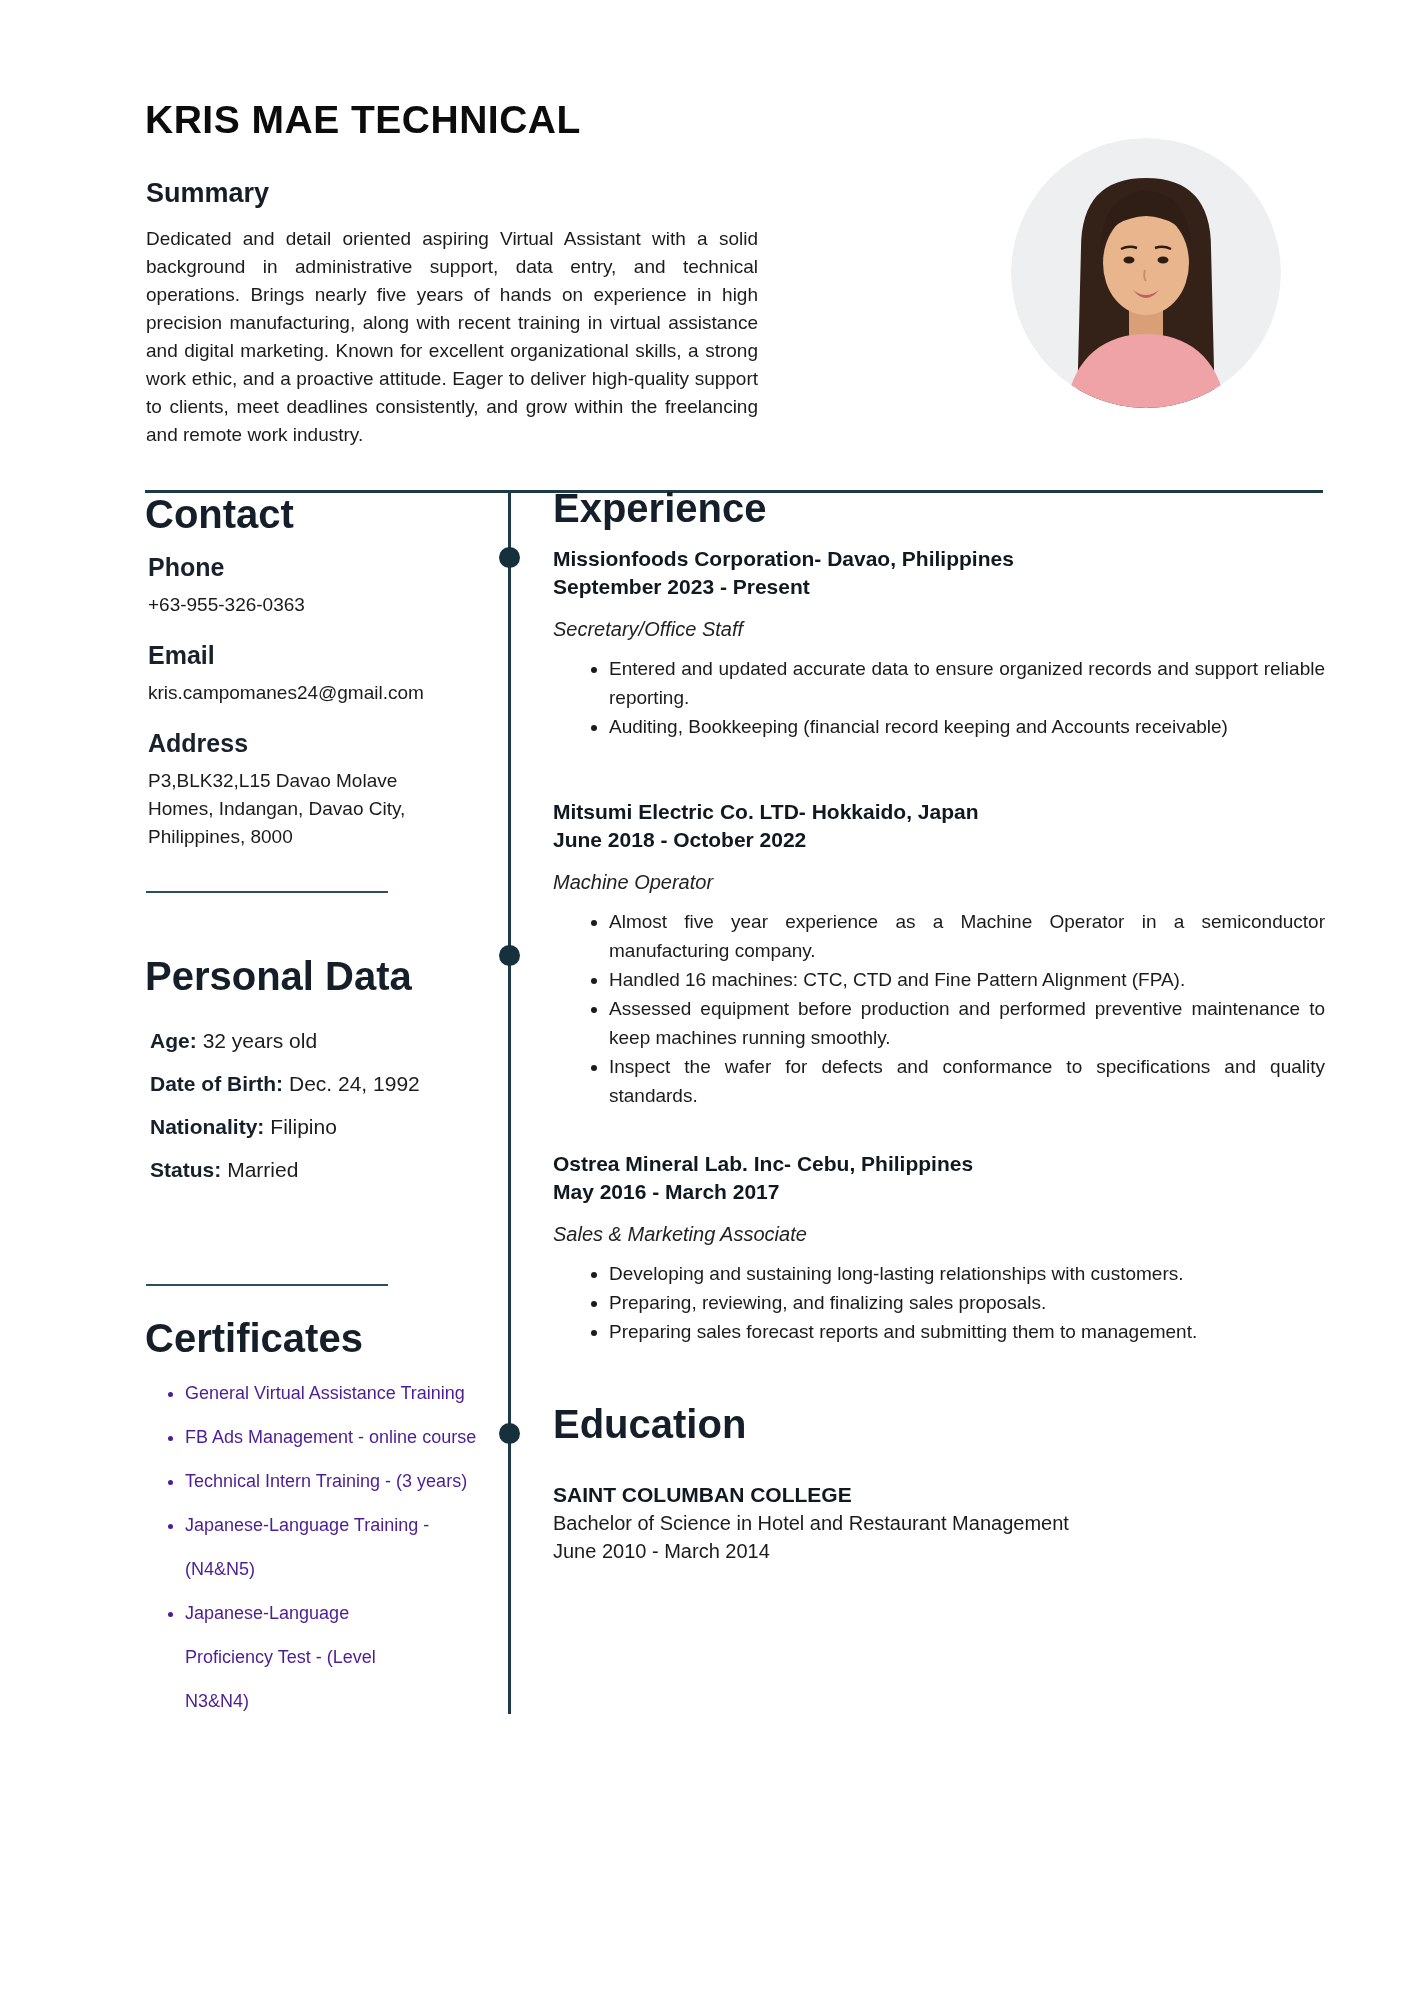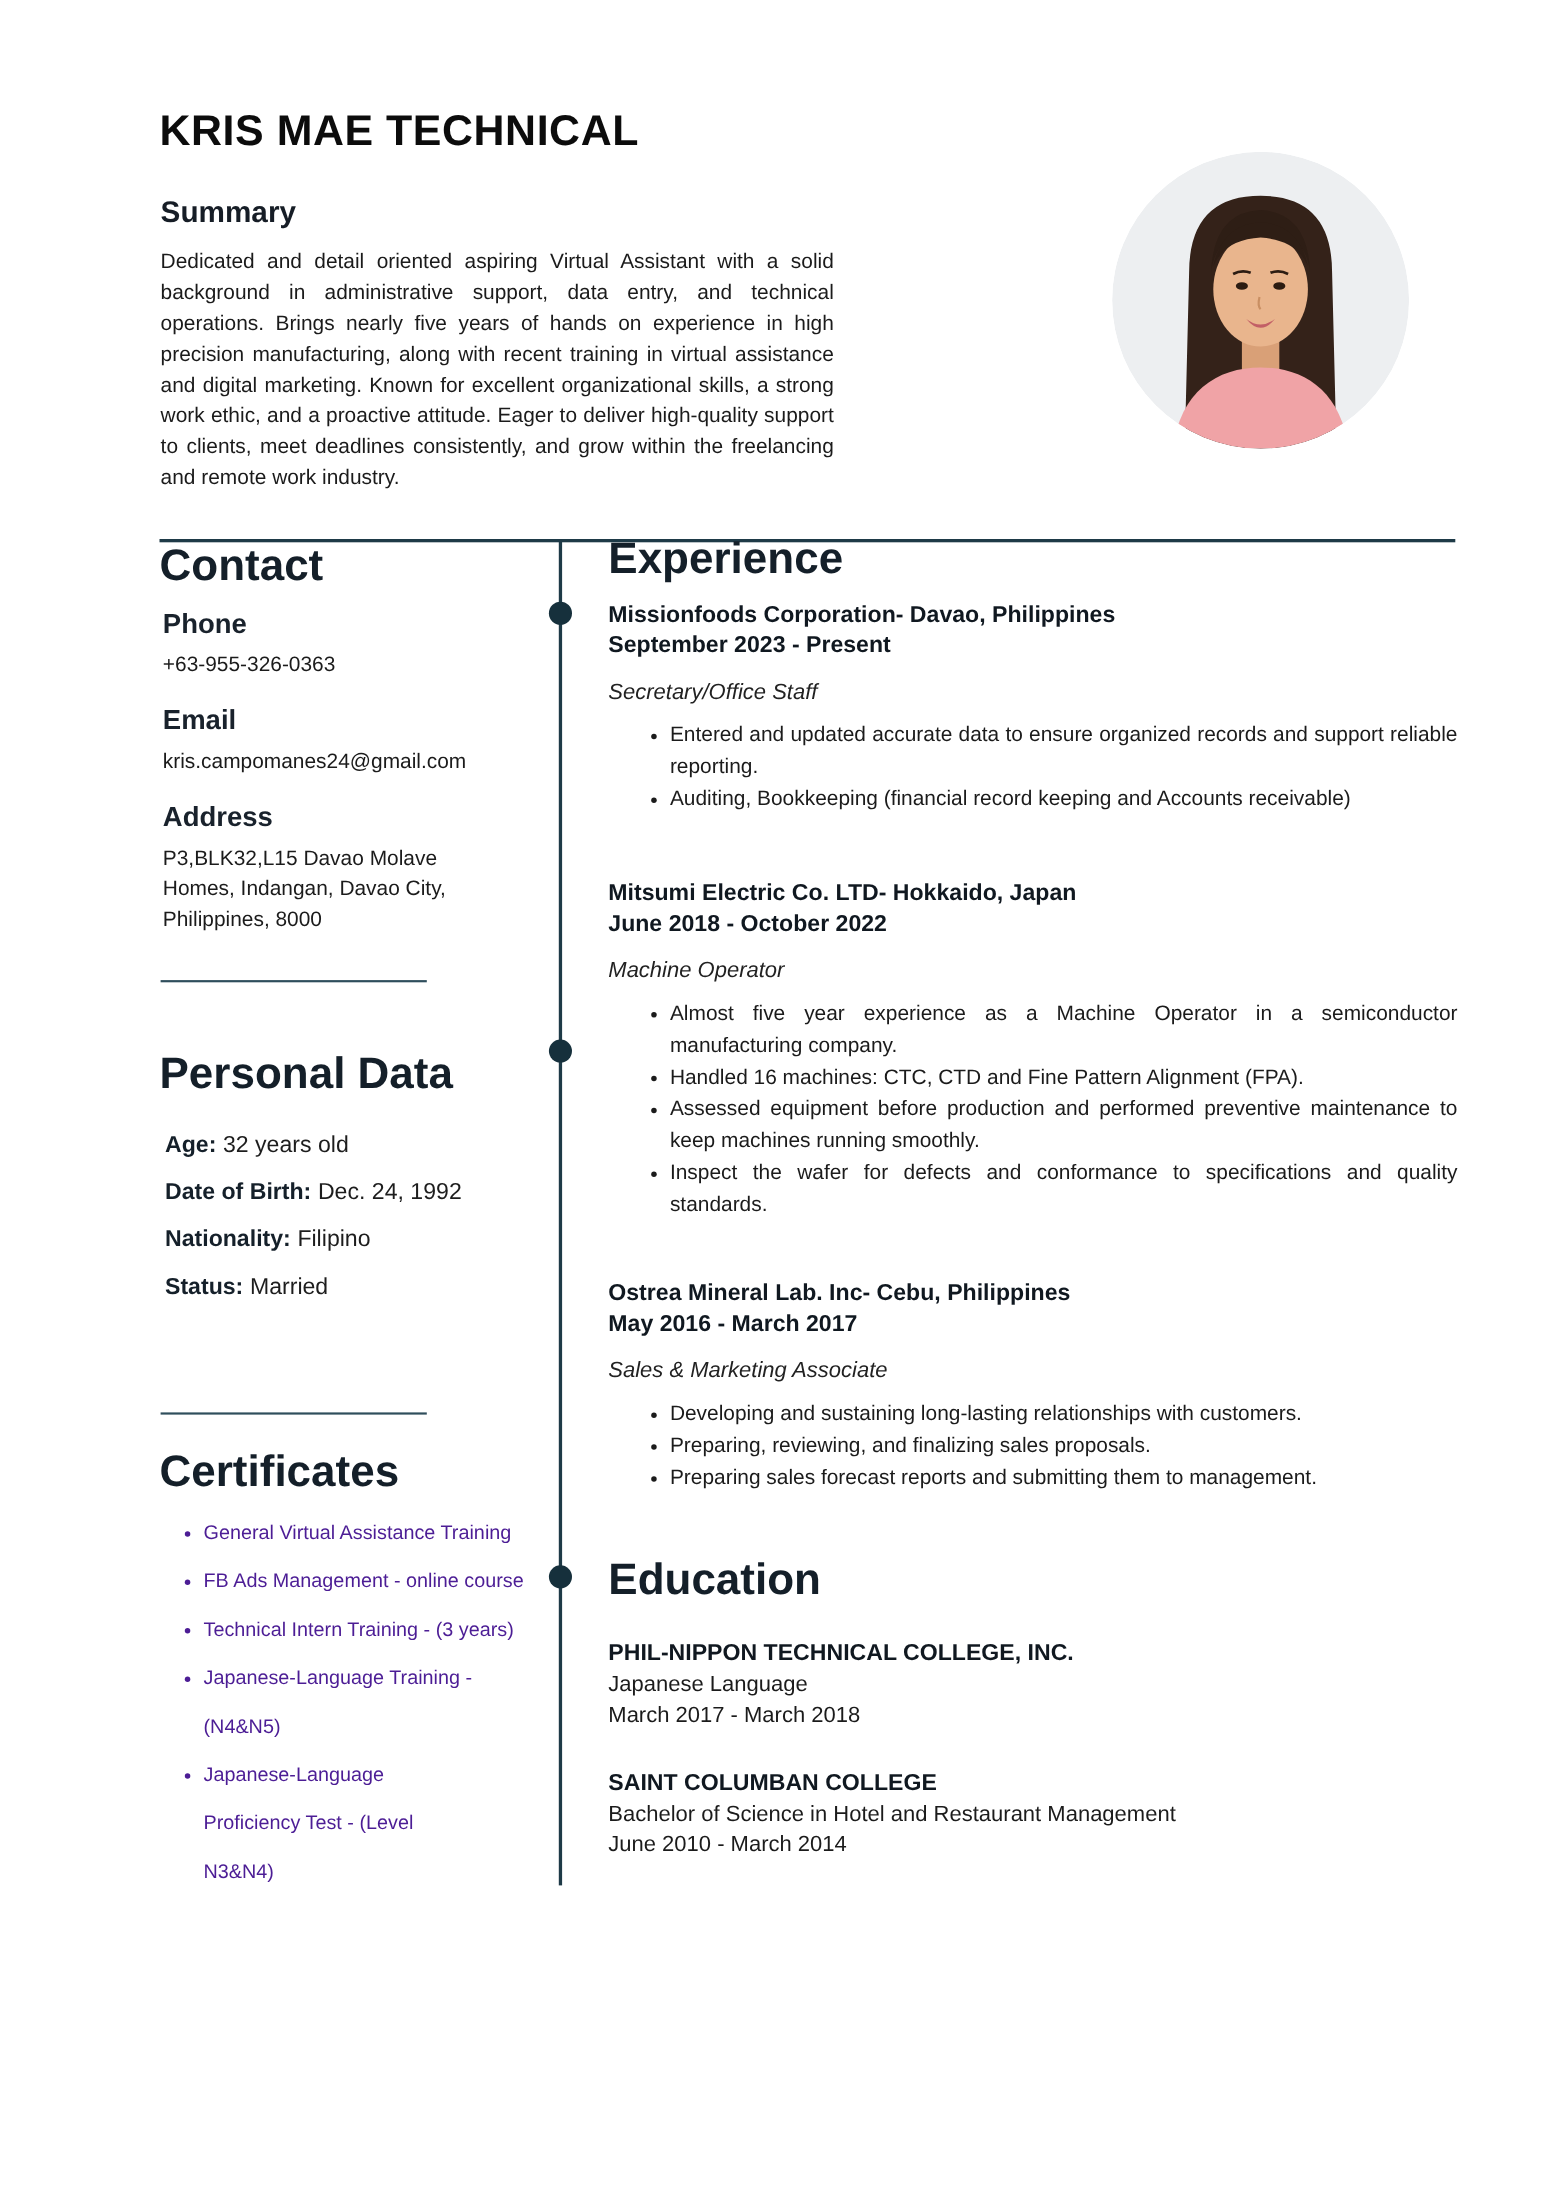--- a/index.html
+++ b/index.html
@@ -47,21 +47,21 @@
   .certs li{font-size:18px;line-height:44px;color:#4c1d95;}
   .certs li:nth-child(4),.certs li:nth-child(5){max-width:250px;}
   
   .rightcol{position:absolute;left:553px;top:486px;width:772px;}
   .job{margin-top:0;}
   .job-head{font-size:21px;font-weight:bold;line-height:28px;color:#101820;margin:14px 0 0;}
   .job-role{font-size:20px;font-style:italic;color:#222;margin:17px 0 0;}
   .rightcol ul{margin:13px 0 0;padding-left:56px;}
   .rightcol li{font-size:19px;line-height:29px;text-align:justify;color:#1b1b1b;}
   .gap-lg{margin-top:57px;}
-  .gap-md{margin-top:52px;}
+  .gap-md{margin-top:40px;}
   .edu-title{margin-top:56px;}
   .school{margin-top:30px;}
   .school-name{font-size:21px;font-weight:bold;color:#101820;line-height:28px;margin:0;}
   .school-line{font-size:20px;line-height:28px;margin:0;color:#1b1b1b;}
 </style>
 </head>
 <body>
 
 <h1 class="name">KRIS MAE TECHNICAL</h1>
 
@@ -184,24 +184,19 @@
     <p class="job-role">Sales &amp; Marketing Associate</p>
     <ul>
       <li>Developing and sustaining long-lasting relationships with customers.</li>
       <li>Preparing, reviewing, and finalizing sales proposals.</li>
       <li>Preparing sales forecast reports and submitting them to management.</li>
     </ul>
   </div>
 
   <h2 class="h2 edu-title">Education</h2>
 
-  <div class="school">
-    <p class="school-name">PHIL-NIPPON TECHNICAL COLLEGE, INC.</p>
-    <p class="school-line">Japanese Language</p>
-    <p class="school-line">March 2017 - March 2018</p>
-  </div>
 
   <div class="school" style="margin-top:34px;">
     <p class="school-name">SAINT COLUMBAN COLLEGE</p>
     <p class="school-line">Bachelor of Science in Hotel and Restaurant Management</p>
     <p class="school-line">June 2010 - March 2014</p>
   </div>
 </section>
 
 </body></html>

